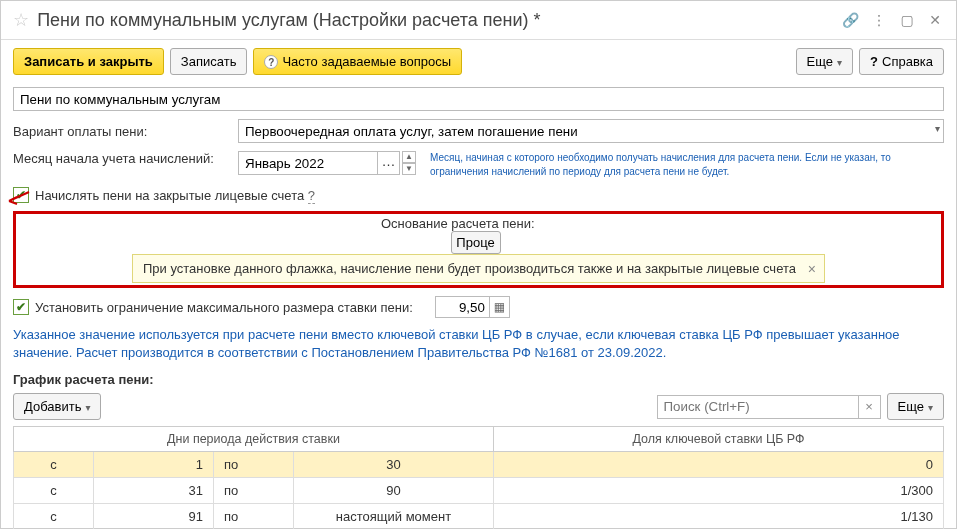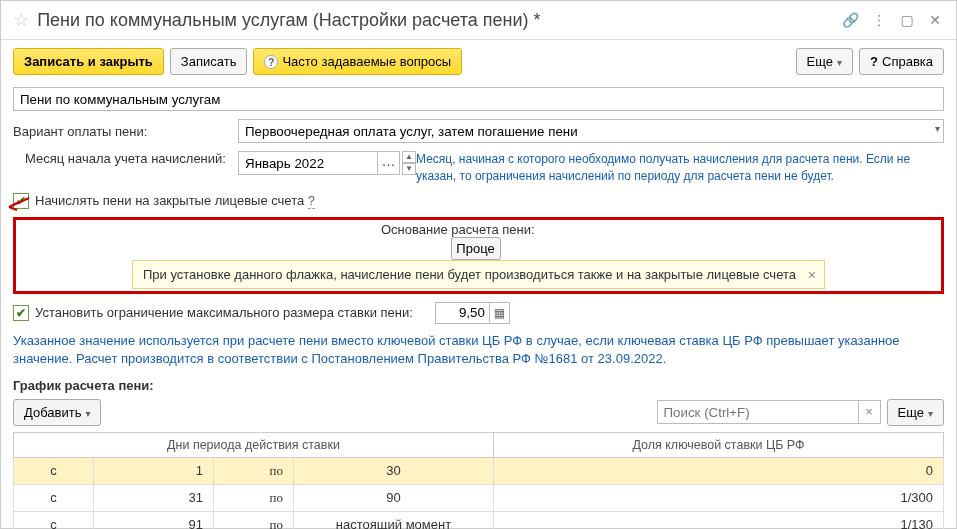--- a/index.html
+++ b/index.html
@@ -26,21 +26,21 @@
   .input { border: 1px solid #bbb; padding: 3px 6px; width: 100%; background:#fff; height:24px; }
   .select { position: relative; }
   .select .sel-arrow { position:absolute; right:4px; top:4px; font-size:10px; color:#666; pointer-events:none; }
 
   .month-row { display:flex; align-items:flex-start; }
   .month-input-wrap { display:flex; align-items:center; }
   .month-input { border:1px solid #bbb; padding:3px 6px; width:140px; height:24px; }
   .dots-btn { border:1px solid #bbb;border-left:none;height:24px;width:22px;background:#fff;cursor:pointer;font-size:14px;line-height:18px;text-align:center; }
   .spin-btns { display:flex;flex-direction:column;margin-left:2px; }
   .spin { width:14px;height:12px;border:1px solid #bbb;font-size:8px;line-height:9px;text-align:center;cursor:pointer;background:#fff; color:#666; }
-  .hint { color:#1a5fb4; font-size:12px; line-height:1.4; flex:1; }
+  .hint { color:#1a5fb4; margin-left:14px; font-size:10px; line-height:1.4; flex:1; }
 
   .check-row { display:flex;align-items:center;margin-bottom:8px; }
   .checkbox { width:16px;height:16px;border:1px solid #6a9e3e;background:#fff;display:inline-flex;align-items:center;justify-content:center;margin-right:6px;cursor:pointer; }
   .checkbox.checked::after { content:"✔"; color:#3a7a1a; font-size:12px; font-weight:bold; }
   .dashed-link { border-bottom:1px dashed #999; color:#666; cursor:pointer; }
 
   .highlight-box { border:3px solid #c00; padding:2px; position:relative; }
   .tooltip { background:#fffde8; border:1px solid #e0d77a; padding:6px 28px 6px 10px; font-size:13px; color:#333; position:relative; flex:1; }
   .tooltip .close { position:absolute; right:8px; top:6px; color:#888; cursor:pointer; font-size:14px; }
 
@@ -57,21 +57,21 @@
   .search { border:none; padding:3px 6px; width:200px; height:22px; color:#999; }
   .search-x { width:22px; border-left:1px solid #bbb; text-align:center; line-height:22px; color:#888; cursor:pointer; background:#fff; }
 
   table { width:100%; border-collapse:collapse; }
   th { background:#f5f0e0; border:1px solid #ccc; padding:5px; font-weight:normal; font-size:12.5px; color:#555; }
   th.super { background:#fff; }
   td { border:1px solid #ddd; padding:5px 10px; font-size:13px; height:26px; }
   tr.sel td { background:#fff2c4; }
   .col-s { width:80px; text-align:center; }
   .col-v { width:120px; text-align:right; }
-  .col-po { width:80px; text-align:right;font-family:Liberation Serif, serif; }
+  .col-po { width:80px; text-align:left; }
   .col-v2 { width:200px; text-align:center; }
   .col-share { text-align:right; }
 </style>
 </head>
 <body>
 
 <div class="window">
   <div class="titlebar">
     <span class="star">☆</span>
     <span class="title">Пени по коммунальным услугам (Настройки расчета пени) *</span>
@@ -97,21 +97,21 @@
 
     <div class="row">
       <div class="label">Вариант оплаты пени:</div>
       <div class="field select">
         <input class="input" value="Первоочередная оплата услуг, затем погашение пени" style="">
         <span class="sel-arrow">▾</span>
       </div>
     </div>
 
     <div class="row month-row">
-      <div class="label" style="width:225px;text-align:center;">Месяц начала учета начислений:</div>
+      <div class="label" style="width:225px;">Месяц начала учета начислений:</div>
       <div class="month-input-wrap">
         <input class="month-input" value="Январь 2022" style="">
         <div class="dots-btn">…</div>
         <div class="spin-btns">
           <div class="spin">▲</div>
           <div class="spin">▼</div>
         </div>
       </div>
       <div class="hint">Месяц, начиная с которого необходимо получать начисления для расчета пени. Если не указан, то ограничения начислений по периоду для расчета пени не будет.</div>
     </div>

